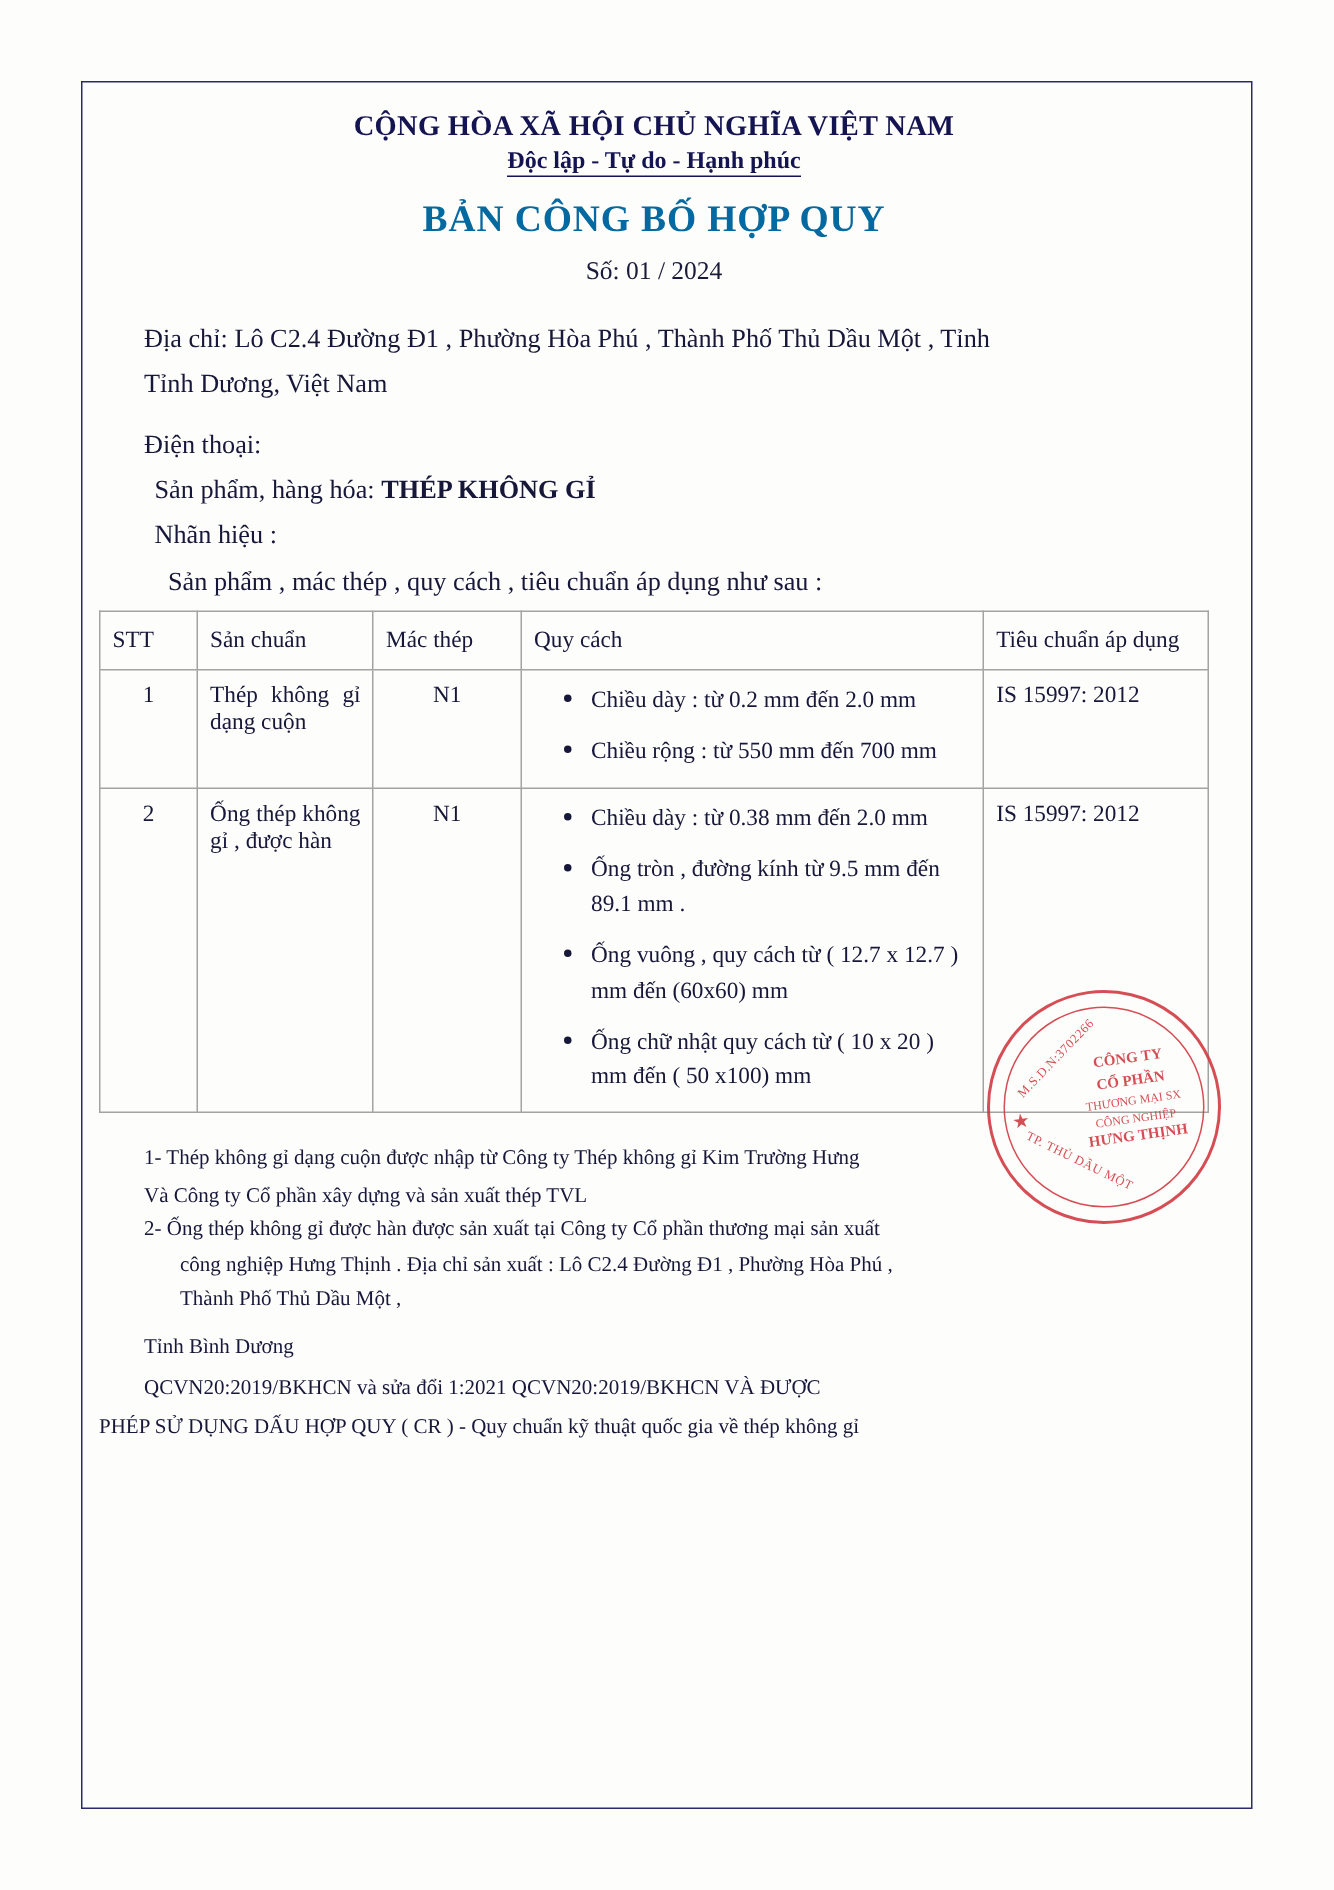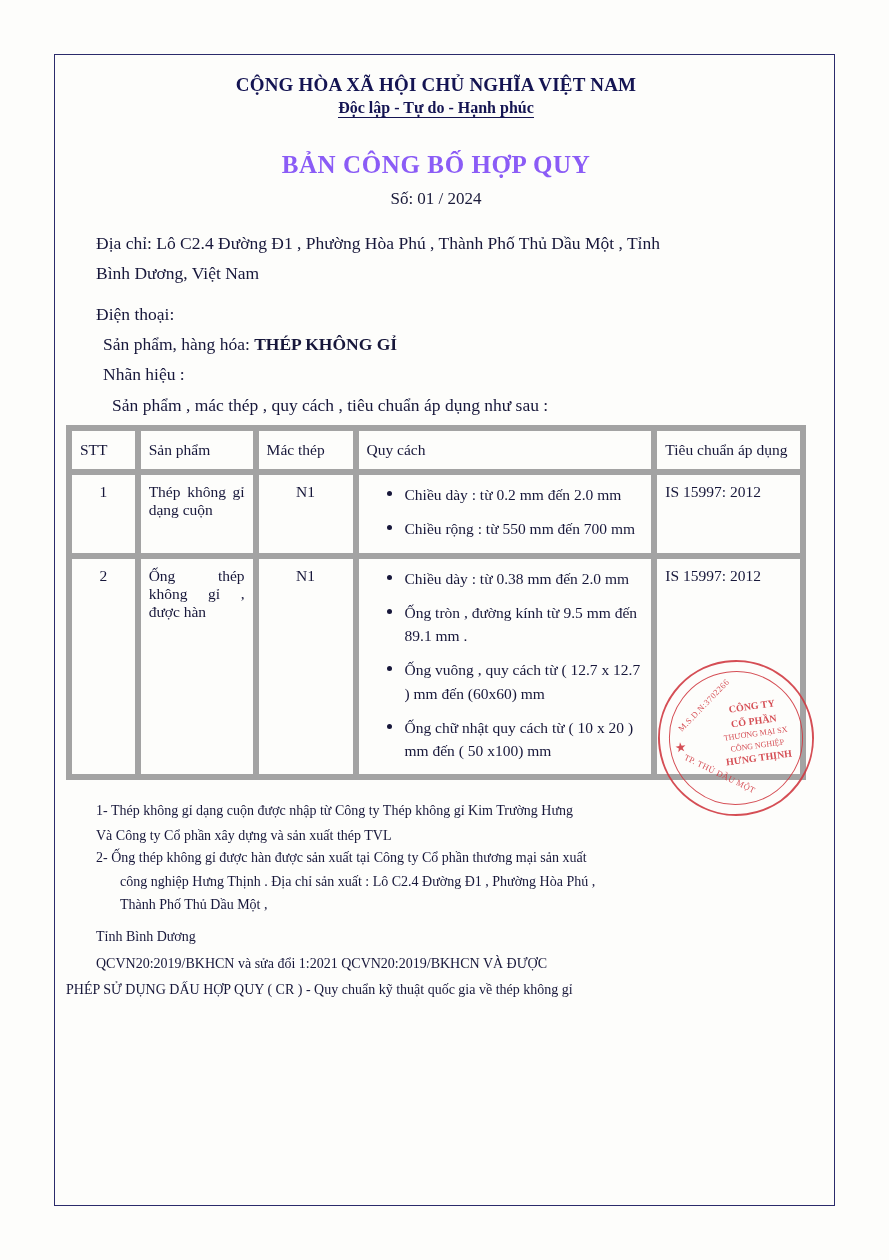--- a/index.html
+++ b/index.html
@@ -56,22 +56,22 @@
   }
   .nation-sub span.u {
     border-bottom: 1.3px solid #141452;
     padding-bottom: 1px;
   }
   .doc-title {
     text-align: center;
     font-weight: bold;
     font-size: 25px;
     letter-spacing: 0.6px;
-    margin-top: 34px;
-    color: #8b5cf6;
+    margin-top: 16px;
+    color: #0369a1;
   }
   .doc-number {
     text-align: center;
     font-size: 17px;
     margin-top: 10px;
     color: #1a1a3a;
   }
 
   
   .info {
@@ -93,21 +93,21 @@
 
   
   table.spec {
     border-collapse: collapse;
     width: 740px;
     margin-top: 6px;
     font-size: 15.5px;
     color: #17173a;
   }
   table.spec th, table.spec td {
-    border: 6px solid #a3a3a3;
+    border: 1px solid #a3a3a3;
     vertical-align: top;
     padding: 8px 8px 10px 8px;
   }
   table.spec th {
     font-weight: normal;
     text-align: left;
     padding-top: 10px;
     padding-bottom: 10px;
   }
   .col-stt { width: 52px; text-align: center; }
@@ -240,35 +240,35 @@
     <div class="nation-title">CỘNG HÒA XÃ HỘI CHỦ NGHĨA VIỆT NAM</div>
     <div class="nation-sub"><span class="u">Độc lập - Tự do - Hạnh phúc</span></div>
 
     <div class="doc-title">BẢN CÔNG BỐ HỢP QUY</div>
     <div class="doc-number">Số: 01 / 2024</div>
 
     <div class="info">
       <div class="row indent-1">
         <span>Địa chỉ: </span><span>Lô C2.4 Đường Đ1 , Phường Hòa Phú , Thành Phố Thủ Dầu Một , Tỉnh</span>
       </div>
-      <div class="row indent-1">Bình Dương, Việt Nam</div>
+      <div class="row indent-1">Tỉnh Dương, Việt Nam</div>
       <div class="row indent-1" style="margin-top:12px;">Điện thoại:</div>
 
       <div class="row indent-2 prod-line">
         <span>Sản phẩm, hàng hóa: </span><span class="bold">THÉP KHÔNG GỈ</span>
       </div>
       <div class="row indent-2 brand-line">Nhãn hiệu :</div>
       <div class="row indent-3 spec-line">Sản phẩm , mác thép , quy cách , tiêu chuẩn áp dụng như sau :</div>
     </div>
 
     <table class="spec">
       <thead>
         <tr>
           <th class="col-stt">STT</th>
-          <th class="col-prod">Sản phẩm</th>
+          <th class="col-prod">Sản chuẩn</th>
           <th class="col-mac">Mác thép</th>
           <th class="col-quycach">Quy cách</th>
           <th class="col-tc">Tiêu chuẩn áp dụng</th>
         </tr>
       </thead>
       <tbody>
         <tr>
           <td class="center">1</td>
           <td class="just">Thép không gỉ dạng cuộn</td>
           <td class="center">N1</td>

